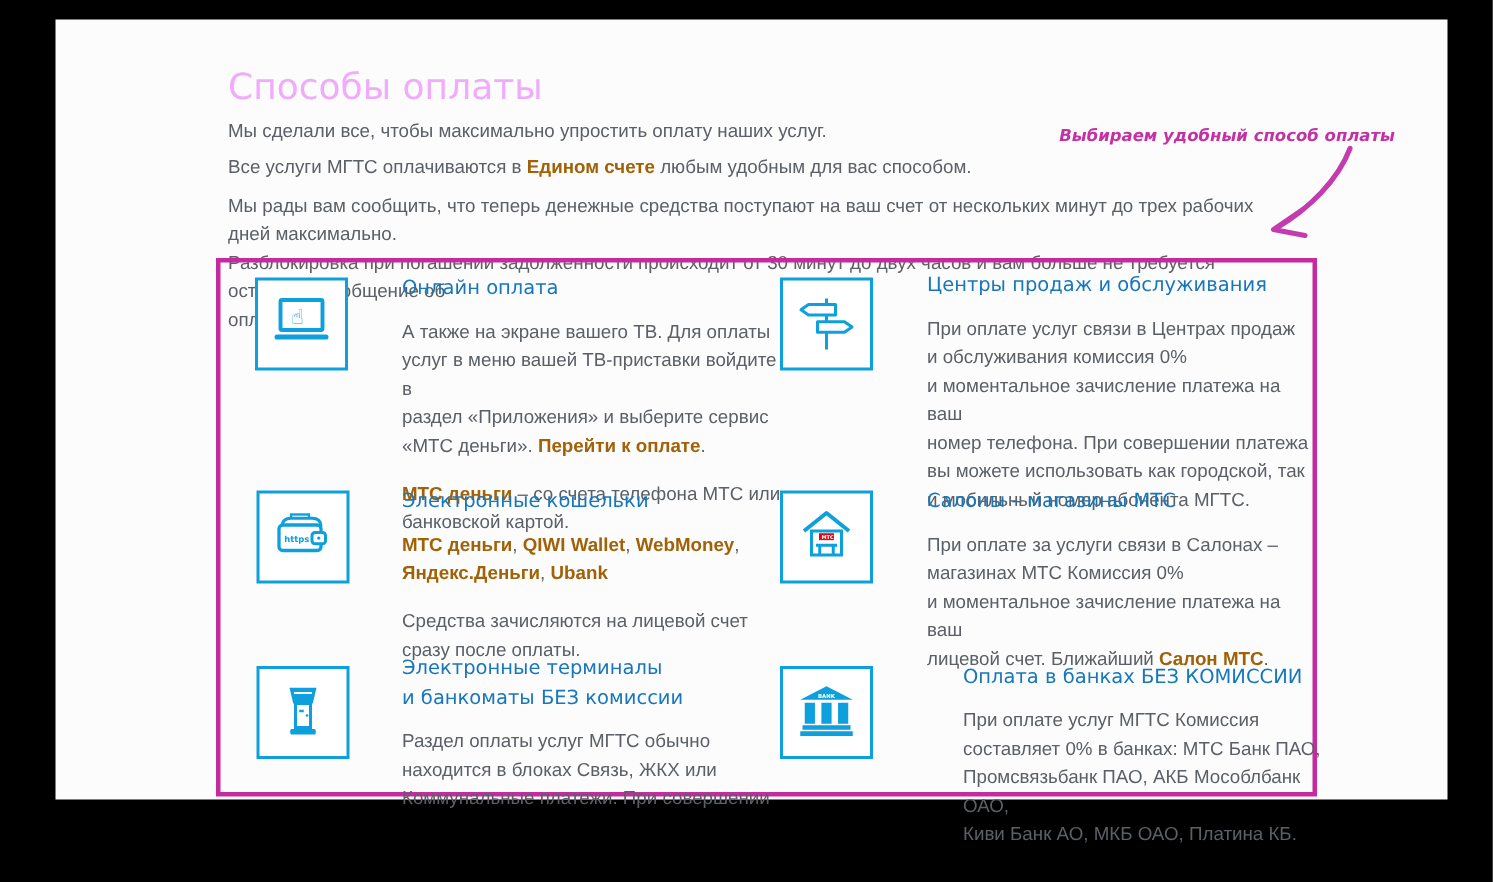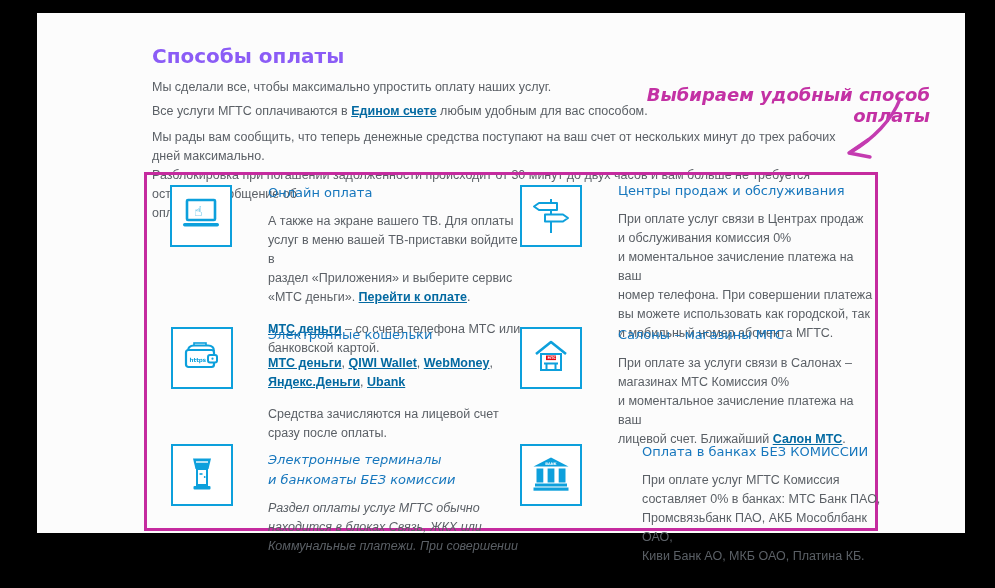--- a/index.html
+++ b/index.html
@@ -2,28 +2,28 @@
 <html><head>
 <meta charset="utf-8">
 <style>
   html,body{margin:0;padding:0;}
   body{width:995px;height:588px;background:#000;position:relative;overflow:hidden;
        font-family:"Liberation Sans",sans-serif;}
   .stage{position:absolute;left:0;top:0;width:995px;height:588px;background:#000;}
   .panel{position:absolute;left:37px;top:13px;width:928px;height:520px;background:#fcfcfc;}
 
   .abs{position:absolute;}
-  .page-title{font-family:"DejaVu Sans",sans-serif;font-size:20px;color:#8b5cf6;font-weight:700;}
+  .page-title{font-family:"DejaVu Sans",sans-serif;font-size:24px;color:#f0abfc;font-weight:400;}
   .body-text{font-size:12.5px;line-height:19px;color:#5b6066;}
   .pre{white-space:pre-line;}
-  .lnk{color:#0369a1;font-weight:bold;text-decoration:underline;cursor:pointer;text-align:right;}
+  .lnk{color:#a16207;font-weight:bold;cursor:pointer;text-align:right;}
   .intro p{margin:0 0 6px 0;}
 
   .annotation{font-family:"DejaVu Sans",sans-serif;font-style:italic;font-weight:600;
-              font-size:18px;color:#c331a4;text-align:right;}
+              font-size:11px;color:#c331a4;text-align:right;}
 
   .hl-box{position:absolute;left:144px;top:172px;width:728px;height:353px;
           border:3px solid #c52b9f;background:transparent;}
 
   .icon-frame{position:absolute;width:58px;height:58px;border:2px solid #0da0dc;
               background:#fff;display:flex;align-items:center;justify-content:center;}
   .icon-frame svg{display:block;}
 
   .cell-text{position:absolute;width:258px;}
   .cell-title{font-family:"DejaVu Sans",sans-serif;font-size:13px;color:#1777bd;
@@ -131,21 +131,21 @@
   <div class="icon-frame" style="left:171px;top:444px;">
     <svg width="44" height="44" viewBox="0 0 44 44">
       <path d="M13 5.5 H31 L28.5 16 H15.5 Z" fill="#0da0dc"></path>
       <line x1="16" y1="9" x2="28" y2="9" stroke="#fff" stroke-width="1.4"></line>
       <rect x="17" y="16" width="10" height="16" fill="#fff" stroke="#0da0dc" stroke-width="2"></rect>
       <line x1="19.5" y1="21" x2="22.5" y2="21" stroke="#0da0dc" stroke-width="1.6"></line>
       <circle cx="24.7" cy="24" r="0.9" fill="#0da0dc"></circle>
       <rect x="13.5" y="33" width="17" height="3.6" rx="1" fill="#0da0dc"></rect>
     </svg>
   </div>
-  <div class="cell-text body-text" style="left:268px;top:450px;font-style:italic;">
+  <div class="cell-text body-text" style="left:268px;top:436px;">
     <div class="cell-title two-line">Электронные терминалы
 и банкоматы БЕЗ комиссии</div>
     <p class="pre"><span>Раздел оплаты услуг МГТС обычно
 находится в блоках Связь, ЖКХ или
 Коммунальные платежи. При совершении</span></p>
   </div>
 
   <div class="icon-frame" style="left:520px;top:444px;">
     <svg width="44" height="44" viewBox="0 0 44 44">
       <path d="M22 4.5 L39.5 13.5 H4.5 Z" fill="#0da0dc"></path>

